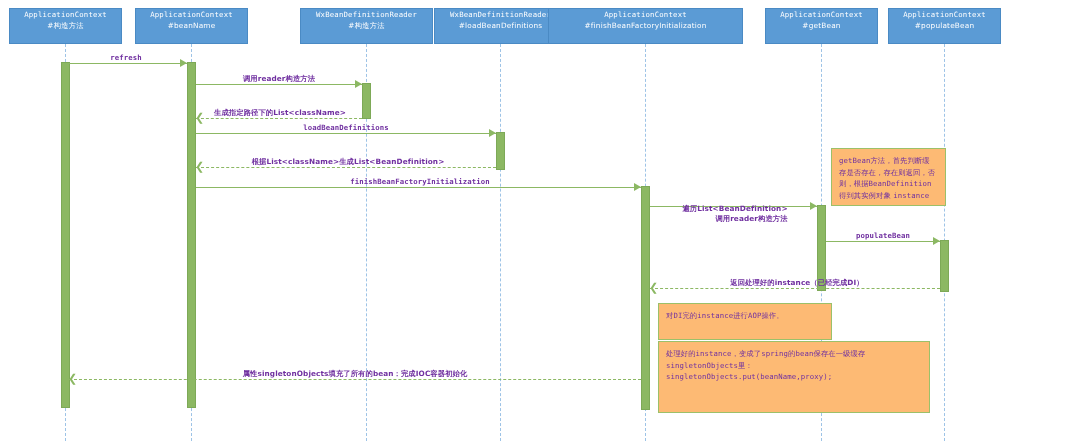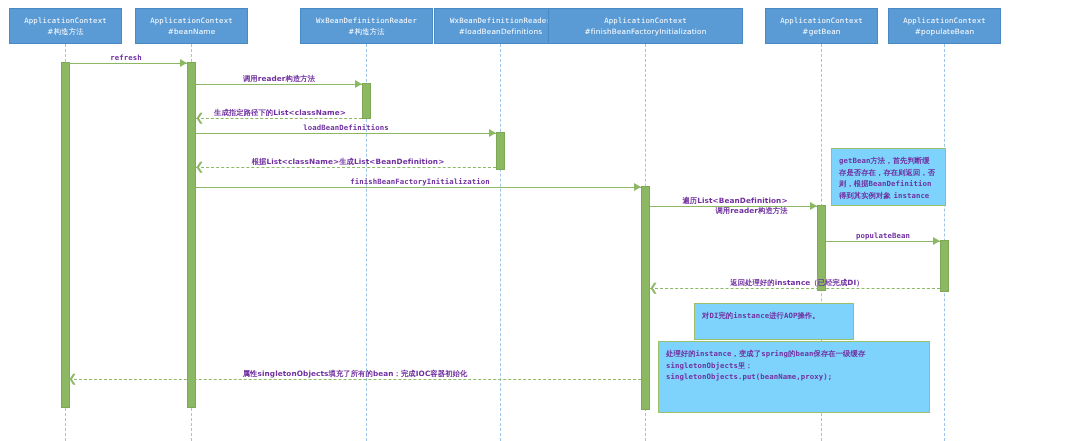--- a/index.html
+++ b/index.html
@@ -9,21 +9,21 @@
   }
   #canvas{position:absolute;left:0;top:0;width:1080px;height:441px;}
 
   
   .actor{
     position:absolute;
     background:#5B9BD5;
     border:1px solid #4a8ac4;
     box-sizing:border-box;
     display:flex;flex-direction:column;
-    align-items:center;justify-content:center;
+    align-items:center;
     color:#ffffff;
     font-size:7.3px;
     line-height:11px;
     font-family:"DejaVu Sans Mono","Liberation Mono",monospace;
     text-align:center;
     letter-spacing:0.2px;
     white-space:nowrap;
   }
   .actor .l2{font-family:"DejaVu Sans","Liberation Sans",sans-serif;}
 
@@ -66,29 +66,29 @@
   .msglabel.cn{
     font-family:"DejaVu Sans","Liberation Sans",sans-serif;
     font-weight:bold;
     text-align:right;
   }
   .msglabel.center{transform:translateX(-50%);}
 
   
   .note{
     position:absolute;
-    background:#7dd3fc;
+    background:#fdba74;
     border:1px solid #9CC069;
     box-sizing:border-box;
     padding:6px 7px;
     font-size:7.3px;
     line-height:11.5px;
     color:#7030A0;
     font-family:"DejaVu Sans","Liberation Sans",sans-serif;
-    font-weight:bold;
+    font-weight:normal;
     letter-spacing:0.1px;
     overflow:hidden;
   }
   .note .mono{font-family:"DejaVu Sans Mono","Liberation Mono",monospace;}
   .note .hl{color:#C0392B;}
 </style>
 </head>
 <body>
 
 <div id="canvas">
@@ -159,21 +159,21 @@
     <div class="msglabel center cn" style="left: 348px; top: 157px;">
       <div>根据List&lt;className&gt;生成List&lt;BeanDefinition&gt;</div>
     </div>
     <div class="msgline" style="left: 196px; top: 187px; width: 445px;"></div>
     <div class="arrowhead right" style="top: 183px; left: 634px;"></div>
     <div class="msglabel center" style="left: 420px; top: 177px;">
       <div>finishBeanFactoryInitialization</div>
     </div>
     <div class="msgline" style="left: 650px; top: 206px; width: 167px;"></div>
     <div class="arrowhead right" style="top: 202px; left: 810px;"></div>
-    <div class="msglabel center cn" style="left: 735px; top: 196px;">
+    <div class="msglabel center cn" style="left: 735px; top: 204px;">
       <div>遍历List&lt;BeanDefinition&gt;</div>
       <div>调用reader构造方法</div>
     </div>
     <div class="msgline" style="left: 826px; top: 241px; width: 114px;"></div>
     <div class="arrowhead right" style="top: 237px; left: 933px;"></div>
     <div class="msglabel center" style="left: 883px; top: 231px;">
       <div>populateBean</div>
     </div>
     <div class="msgline ret" style="left: 650px; top: 288px; width: 290px;"></div>
     <div class="openarrow" style="top: 282px; left: 649px;">❮</div>
@@ -184,21 +184,21 @@
     <div class="openarrow" style="top: 373px; left: 68px;">❮</div>
     <div class="msglabel center cn" style="left: 355px; top: 369px;">
       <div>属性singletonObjects填充了所有的bean：完成IOC容器初始化</div>
     </div>
     <div class="note" style="left: 831px; top: 148px; width: 115px; height: 58px;">
       <div><span class="mono ">getBean</span><span>方法，首先判断缓</span></div>
       <div><span>存是否存在，存在则返回，否</span></div>
       <div><span>则，根据</span><span class="mono ">BeanDefinition</span></div>
       <div><span>得到其实例对象 </span><span class="mono ">instance</span></div>
     </div>
-    <div class="note" style="left: 658px; top: 303px; width: 160px; height: 37px; margin-left: 36px;">
+    <div class="note" style="left: 658px; top: 303px; width: 174px; height: 37px;">
       <div><span>对</span><span class="mono ">DI</span><span>完的</span><span class="mono ">instance</span><span>进行</span><span class="mono ">AOP</span><span>操作。</span></div>
     </div>
     <div class="note" style="left: 658px; top: 341px; width: 272px; height: 72px;">
       <div><span>处理好的</span><span class="mono ">instance</span><span>，变成了</span><span class="mono ">spring</span><span>的</span><span class="mono ">bean</span><span>保存在一级缓存</span></div>
       <div><span class="mono ">singletonObjects</span><span>里：</span></div>
       <div><span class="mono ">singletonObjects.put(beanName,proxy);</span></div>
     </div>
   </div>
 
 </body></html>

